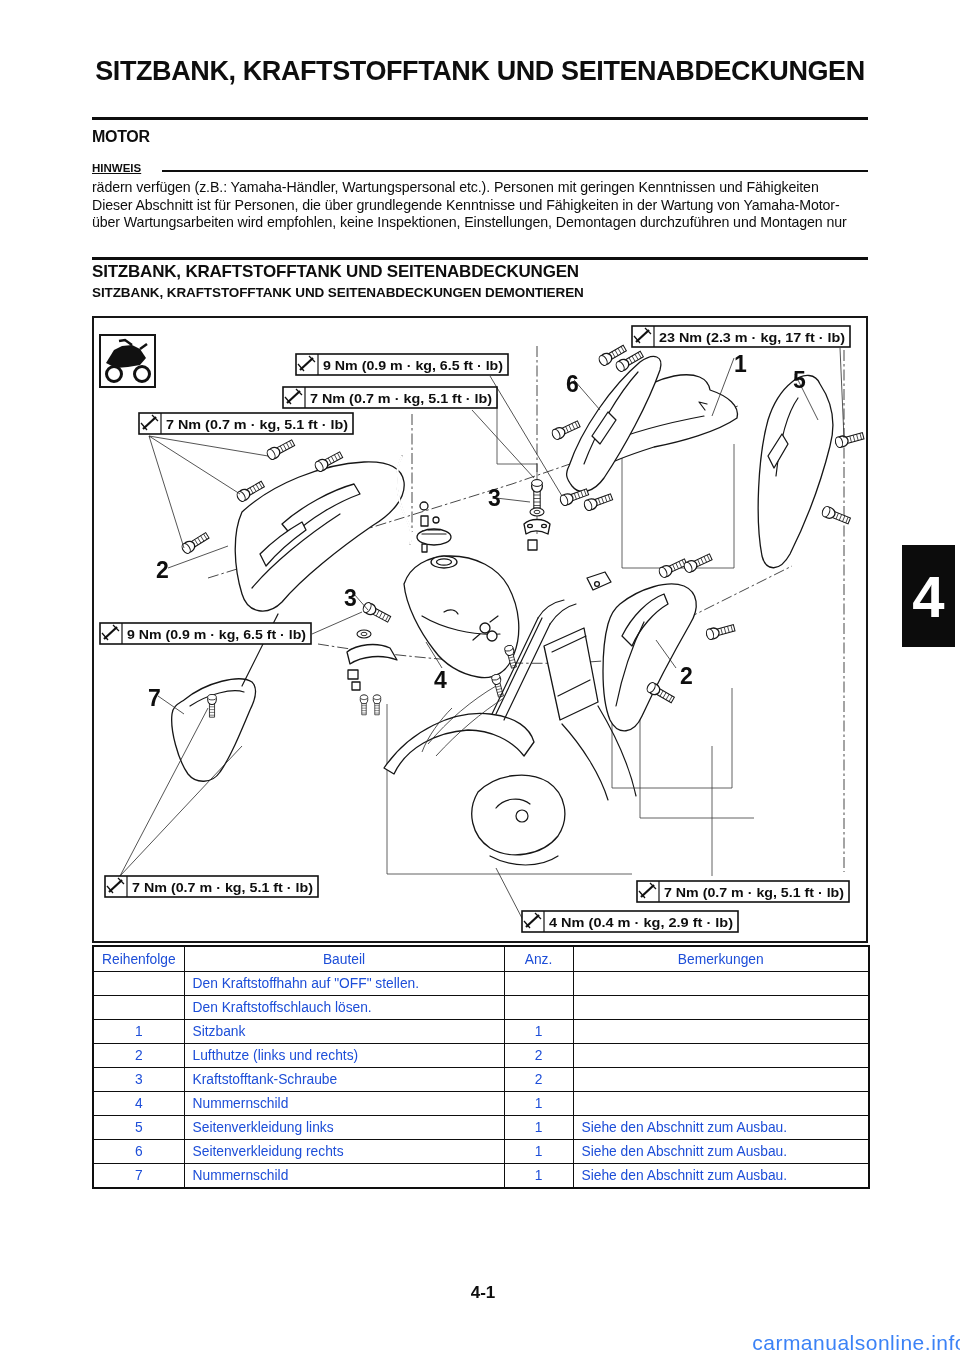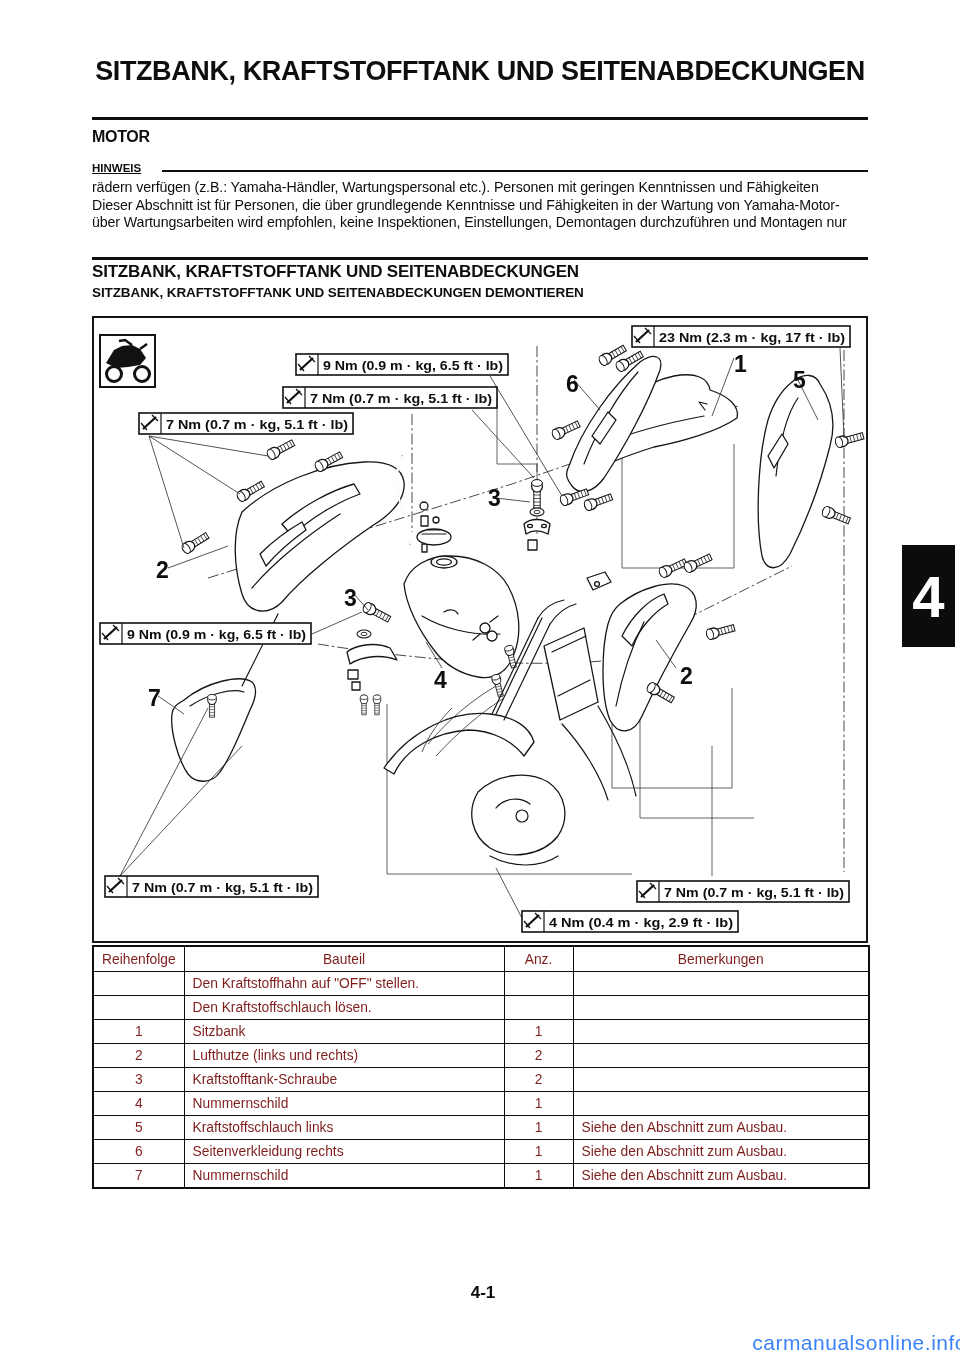--- a/index.html
+++ b/index.html
@@ -17,21 +17,21 @@
   .motor-heading{left:92px;top:128px;font-size:16px;font-weight:bold;letter-spacing:-0.3px;}
   .note-label{left:92px;top:162px;font-size:11.5px;font-weight:bold;text-decoration:underline;}
   .note-rule{left:162px;top:170px;width:706px;height:2px;background:#0e0e0e;}
   .note-text{left:92px;top:179px;width:780px;font-size:14.2px;line-height:17.7px;letter-spacing:-0.1px;}
   .section-heading{left:92px;top:262px;font-size:17px;font-weight:bold;letter-spacing:-0.2px;}
   .section-subheading{left:92px;top:285px;font-size:13.5px;font-weight:bold;letter-spacing:-0.1px;}
   .figure-frame{left:92px;top:316px;width:776px;height:627px;}
   .figure-frame svg{display:block;}
   .parts-table{
     left:92px;top:945px;width:776px;border-collapse:collapse;table-layout:fixed;
-    font-size:13.8px;color:#7f1d1d;
+    font-size:13.8px;color:#1d4ed8;
   }
   .parts-table col.c1{width:91px;}
   .parts-table col.c2{width:320px;}
   .parts-table col.c3{width:69px;}
   .parts-table col.c4{width:296px;}
   .parts-table th,.parts-table td{
     border:1px solid #0e0e0e;padding:0 8px;font-weight:normal;
     overflow:hidden;white-space:nowrap;
   }
   .parts-table th{height:24px;text-align:center;}
@@ -389,21 +389,21 @@
           <td></td>
         </tr>
         <tr>
           <td class="center">4</td>
           <td>Nummernschild</td>
           <td class="center">1</td>
           <td></td>
         </tr>
         <tr>
           <td class="center">5</td>
-          <td>Kraftstoffschlauch links</td>
+          <td>Seitenverkleidung links</td>
           <td class="center">1</td>
           <td>Siehe den Abschnitt zum Ausbau.</td>
         </tr>
         <tr>
           <td class="center">6</td>
           <td>Seitenverkleidung rechts</td>
           <td class="center">1</td>
           <td>Siehe den Abschnitt zum Ausbau.</td>
         </tr>
         <tr>

